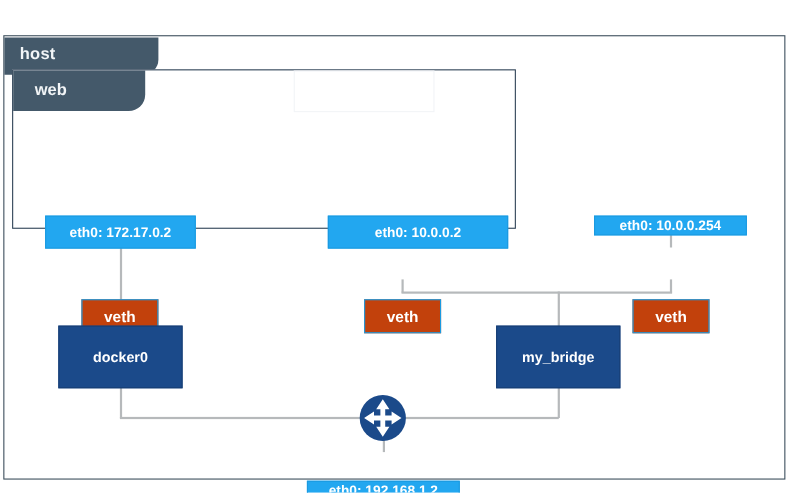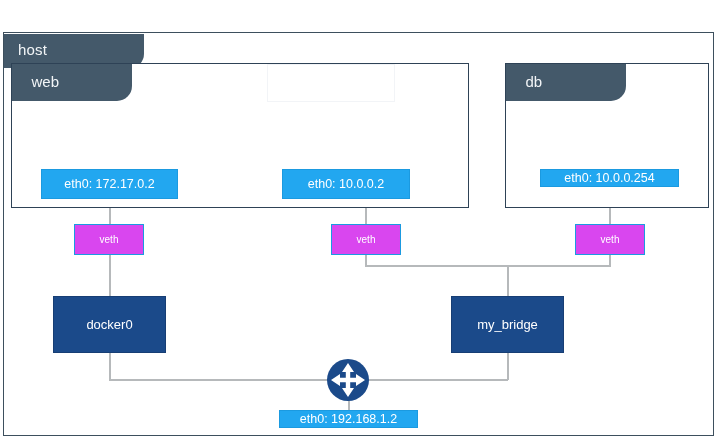--- a/index.html
+++ b/index.html
@@ -11,20 +11,21 @@
   body {
     font-family: "Liberation Sans", "DejaVu Sans", sans-serif;
   }
 
   #canvas {
     position: relative;
     width: 718px;
     height: 448px;
     background: #ffffff;
     overflow: hidden;
+    font-weight: bold;
   }
 
   
   .host-box {
     position: absolute;
     left: 3px;
     top: 32px;
     width: 711px;
     height: 404px;
     box-sizing: border-box;
@@ -92,25 +93,27 @@
     display: flex;
     align-items: center;
     justify-content: center;
     color: #ffffff;
     white-space: nowrap;
   }
   .node-iface {
     background: #22a7f0;
     border: 1px solid #1b9ae0;
     font-size: 12.5px;
+    margin-top: 27px;
   }
   .node-veth {
-    background: #d946ef;
+    background: #c2410c;
     border: 1px solid #1b9ae0;
-    font-size: 10px;
+    font-size: 14px;
+    margin-top: 48px;
   }
   .node-bridge {
     background: #1b4a8a;
     border: 1px solid #173e74;
     font-size: 13px;
   }
 
   
   .link {
     position: absolute;
@@ -166,31 +169,26 @@
     <div class="link link-v" style="left:348px; top:379px; height:32px;"></div>
   </div>
 
   <div class="container-box" style="left:11px; top:63px; width:458px; height:145px;">
     <div class="container-tab" style="width:120px;padding-left:45px;">
       <span class="tab-label">web</span>
     </div>
     <div class="ghost-rect" style="left:255px; top:0px; width:128px; height:38px;"></div>
   </div>
 
-  <div class="container-box" style="left:505px; top:63px; width:204px; height:145px;">
-    <div class="container-tab" style="width:120px;">
-      <span class="tab-label">db</span>
-    </div>
-  </div>
 
   <div class="layer-nodes">
 
     <div class="node node-iface" style="left:41px; top:169px; width:137px; height:30px;">eth0: 172.17.0.2</div>
 
-    <div class="node node-iface" style="left:282px; top:169px; width:128px; height:30px;">eth0: 10.0.0.2</div>
+    <div class="node node-iface" style="left:298px; top:169px; width:164px; height:30px;">eth0: 10.0.0.2</div>
 
     <div class="node node-iface" style="left:540px; top:169px; width:139px; height:18px;">eth0: 10.0.0.254</div>
 
     <div class="node node-iface" style="left:279px; top:410px; width:139px; height:18px;">eth0: 192.168.1.2</div>
 
     <div class="node node-veth" style="left:74px; top:224px; width:70px; height:31px;">veth</div>
 
     <div class="node node-veth" style="left:331px; top:224px; width:70px; height:31px;">veth</div>
 
     <div class="node node-veth" style="left:575px; top:224px; width:70px; height:31px;">veth</div>

